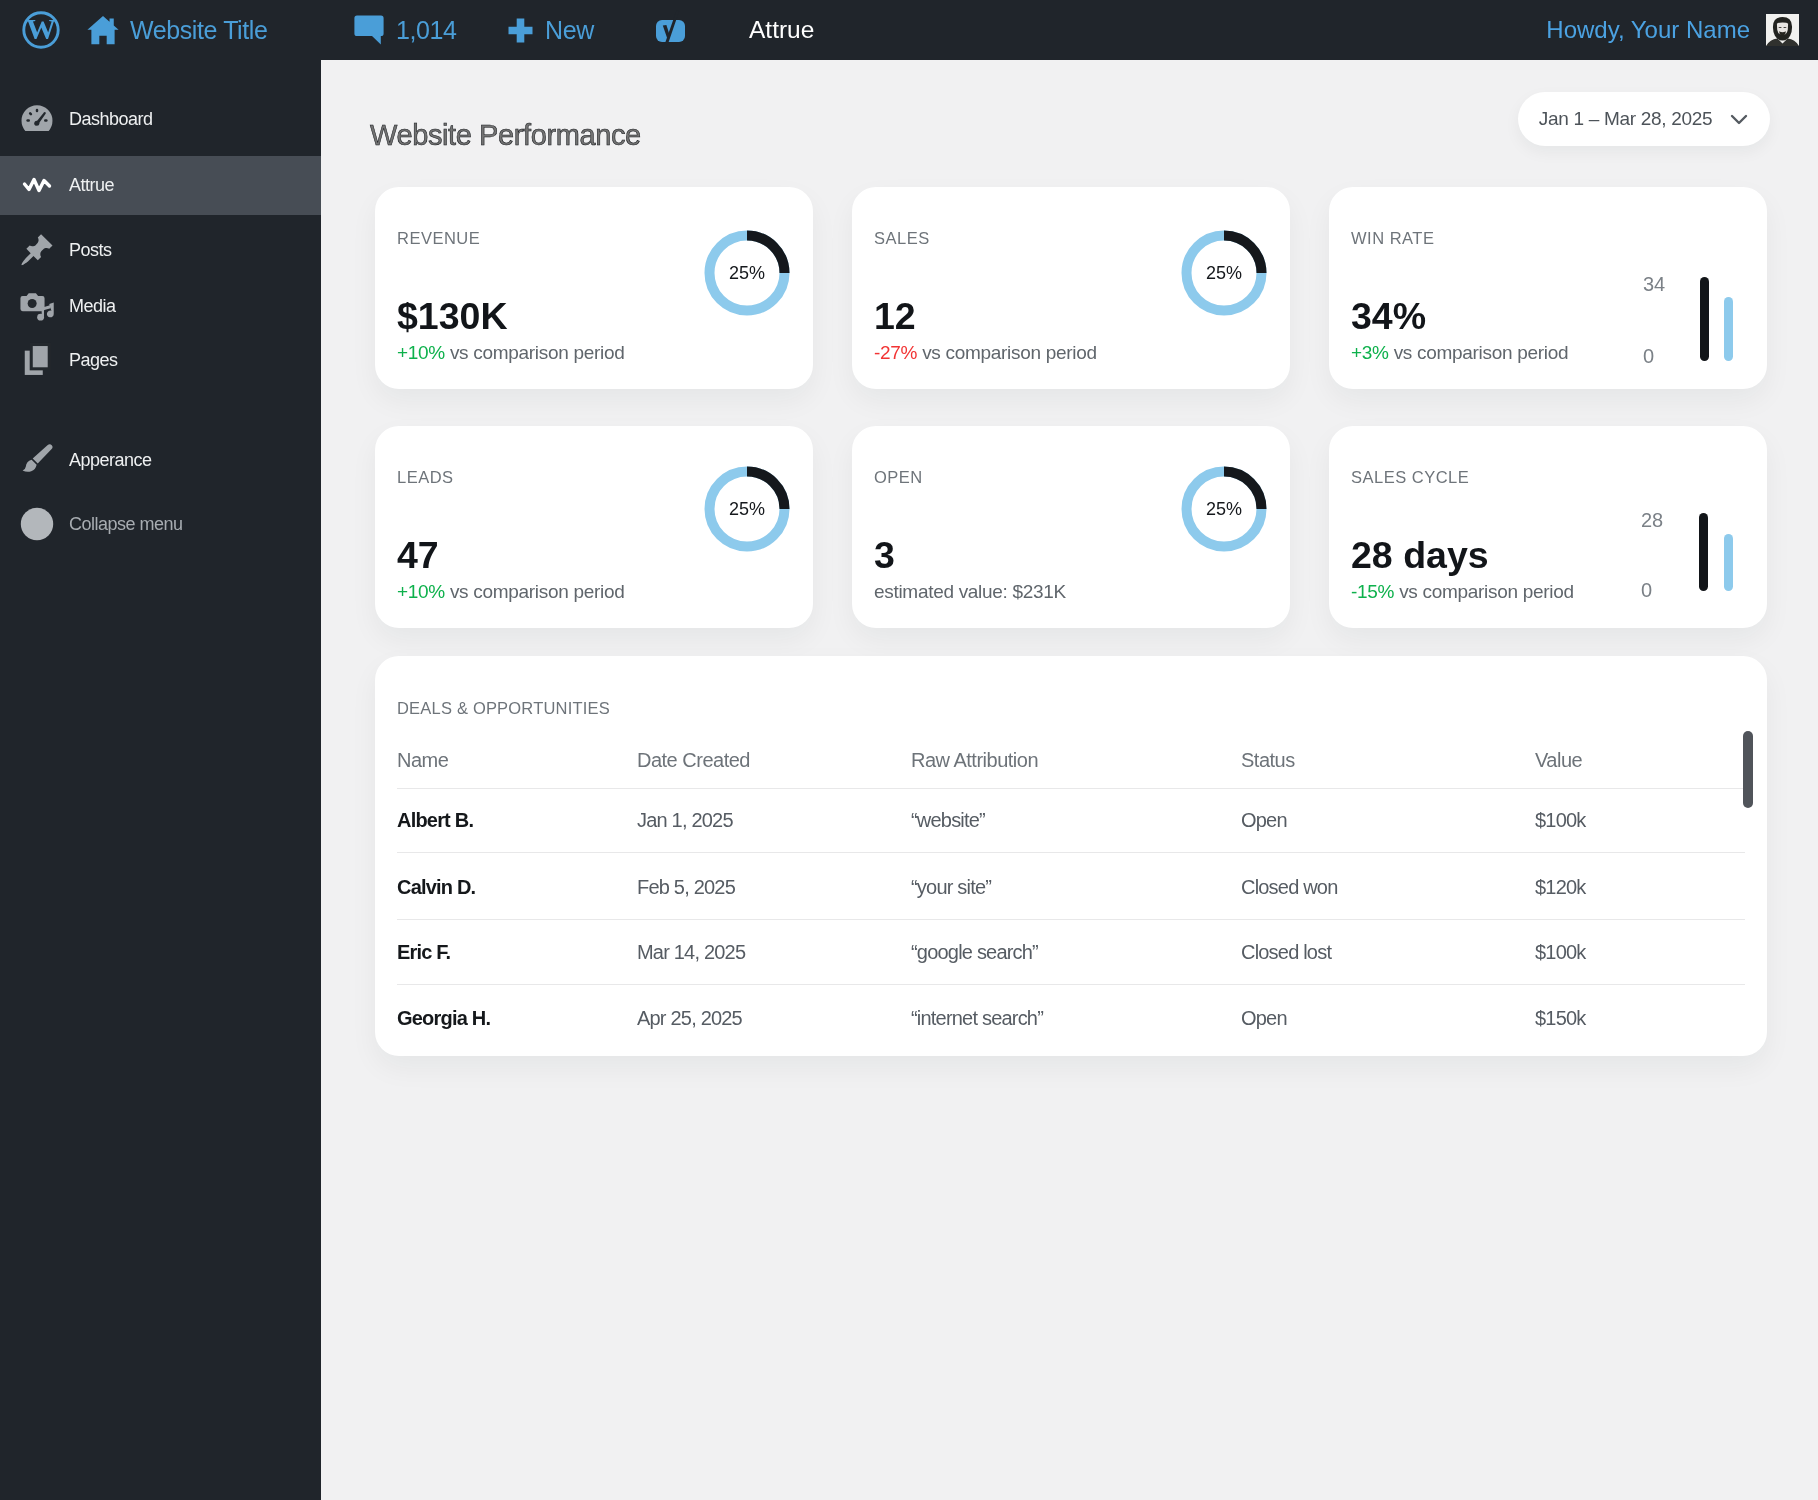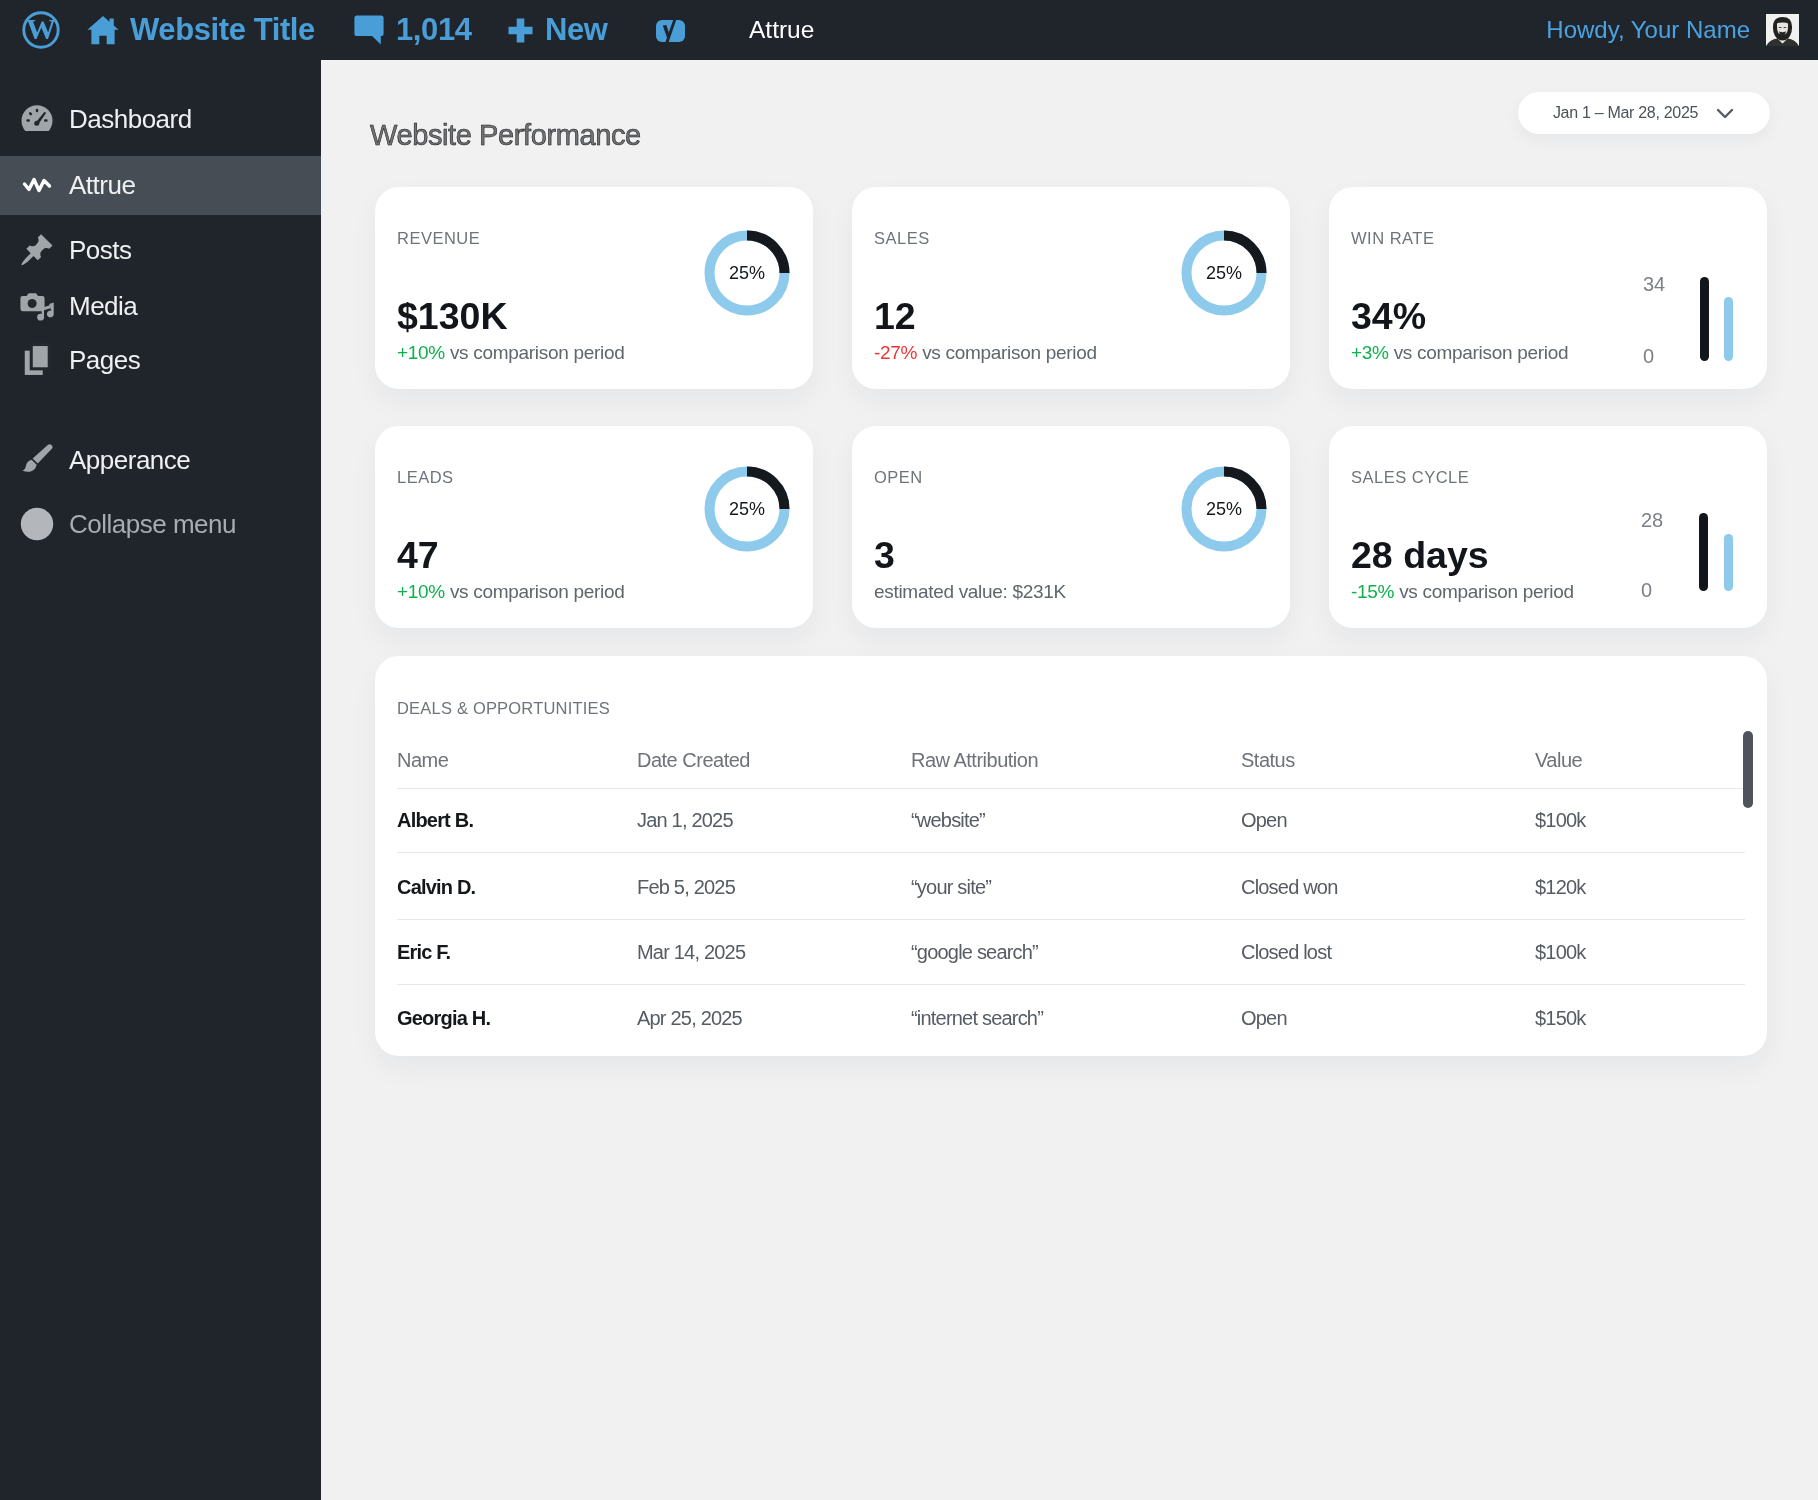--- a/index.html
+++ b/index.html
@@ -1,40 +1,40 @@
 <!DOCTYPE html>
 <html><head><meta charset="utf-8">
 <style>
 html,body{margin:0;padding:0}
 #app{position:relative;width:1818px;height:1500px;background:#f1f1f2;overflow:hidden;
  font-family:"Liberation Sans",sans-serif;}
 #sidebar{position:absolute;left:0;top:0;width:321px;height:1500px;background:#20252b}
 #adminbar{position:absolute;left:0;top:0;width:1818px;height:60px;background:#20252b}
-.mi{position:absolute;left:0;width:321px;height:56px;display:flex;align-items:center;color:#eef0f1;font-size:26px;letter-spacing:-0.5px}
+.mi{position:absolute;left:0;width:321px;height:56px;display:flex;align-items:center;color:#eef0f1;font-size:18px;letter-spacing:-0.5px}
 .mi .ic{position:absolute;left:17px;width:40px;height:40px;display:flex;align-items:center;justify-content:center}
 .mi .lb{position:absolute;left:69px;white-space:nowrap}
 #mi-active{position:absolute;left:0;top:156px;width:321px;height:59px;background:#474d55}
 .ab-item{position:absolute;top:0;height:60px;display:flex;align-items:center;color:#4a9ed8;font-size:24px;white-space:nowrap}
-.bold{font-weight:700;font-size:31px;letter-spacing:-0.4px}
+.bold{font-weight:400;font-size:25px;letter-spacing:-0.4px}
 .card{position:absolute;width:438px;height:202px;background:#fff;border-radius:24px;box-shadow:0 12px 28px rgba(25,30,36,.05)}
 .clabel{position:absolute;left:22px;top:42px;font-size:16.5px;color:#6e747a;letter-spacing:.5px}
 .cnum{position:absolute;left:22px;top:109px;font-size:37.5px;font-weight:700;color:#121519;letter-spacing:0px;line-height:40px}
 .cdelta{position:absolute;left:22px;top:155px;font-size:19px;color:#60666c;letter-spacing:-0.3px}
 .green{color:#0eb14c}
 .red{color:#f23434}
 .donut{position:absolute;left:329px;top:43px}
 .bar{position:absolute;border-radius:5px}
 .blabel{position:absolute;font-size:20px;color:#7b8187;width:46px;text-align:left}
 #tcard{position:absolute;left:375px;top:656px;width:1392px;height:400px;background:#fff;border-radius:24px;box-shadow:0 12px 28px rgba(25,30,36,.05)}
 .th{position:absolute;top:93px;font-size:20px;color:#6d7379;letter-spacing:-0.5px}
 .tline{position:absolute;left:22px;width:1348px;height:1px;background:#e8e8e9}
 .td{position:absolute;font-size:20px;color:#565c63;white-space:nowrap;letter-spacing:-0.8px}
 .tname{font-weight:700;color:#15181b}
 #ptitle{position:absolute;left:370px;top:119px;font-size:29px;font-weight:400;color:#737373;letter-spacing:-0.4px;-webkit-text-stroke:0.55px #15181c}
-#datepill{position:absolute;left:1518px;top:92px;width:252px;height:42px;background:#fff;border-radius:29px;box-shadow:0 6px 16px rgba(25,30,36,.05);display:flex;align-items:center;justify-content:center;font-size:16px;color:#4d5359;white-space:nowrap;letter-spacing:-0.3px}
+#datepill{position:absolute;left:1518px;top:92px;width:252px;height:54px;background:#fff;border-radius:29px;box-shadow:0 6px 16px rgba(25,30,36,.05);display:flex;align-items:center;justify-content:center;font-size:19px;color:#4d5359;white-space:nowrap;letter-spacing:-0.3px}
 </style></head>
 <body>
 <div id="app">
 
   <div id="ptitle">Website Performance</div>
   <div id="datepill">
       <span>Jan 1 – Mar 28, 2025</span>
     <svg width="20" height="13" viewBox="0 0 20 13" style="margin-left:17px">
         <polyline points="3,3 10,10 17,3" fill="none" stroke="#555b61" stroke-width="2.4" stroke-linecap="round" stroke-linejoin="round"></polyline>
       </svg>

